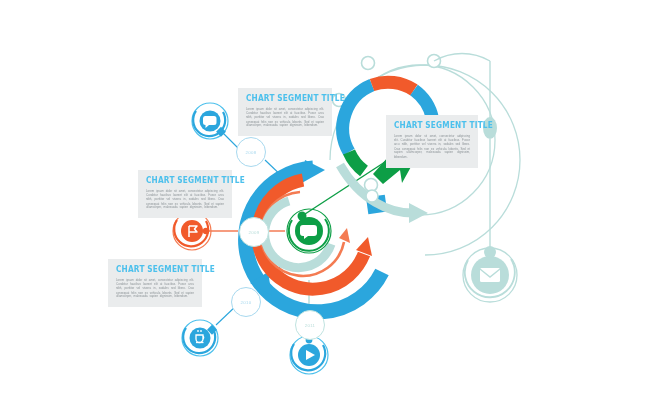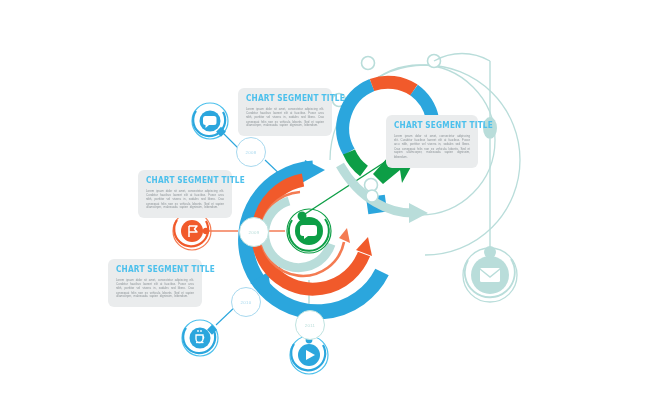--- a/index.html
+++ b/index.html
@@ -10,21 +10,21 @@
     overflow:hidden;
     position:relative;
   }
   #stage{position:absolute;inset:0;width:650px;height:417px;}
   svg.layer{position:absolute;left:0;top:0;width:650px;height:417px;}
 
   
   .panel{
     position:absolute;
     background:#eaeced;
-    border-radius:6px;
+    border-radius:0;
     box-sizing:border-box;
     padding:6px 8px 7px 8px;
   }
   .panel .ttl{
     font-family:"DejaVu Sans Condensed","Liberation Sans", sans-serif;
     font-weight:bold;
     color:#4cc0ec;
     letter-spacing:.2px;
     line-height:1.05;
     white-space:nowrap;

